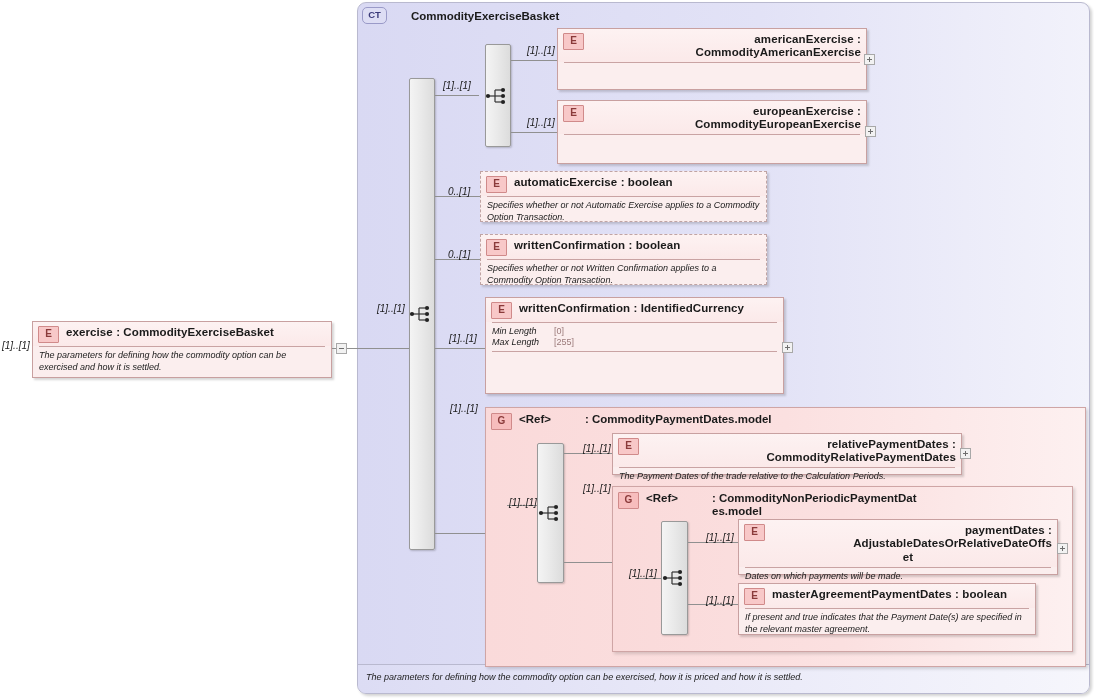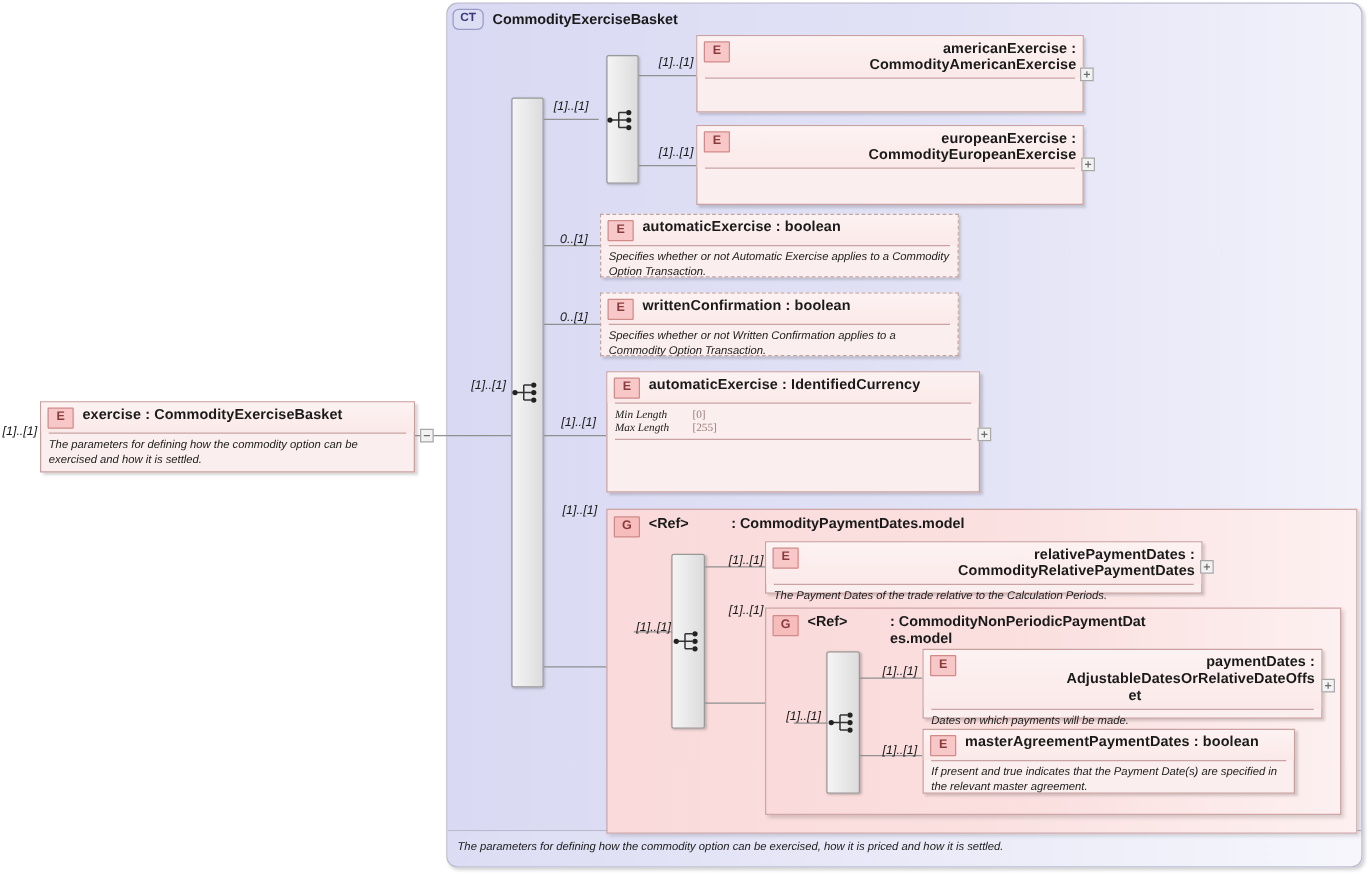--- a/index.html
+++ b/index.html
@@ -40,41 +40,40 @@
     text-align:right;
   }
   .node .sep{height:1px;background:#c9a3a3;margin:0 6px;}
   .node .desc{
     font-size:9px;font-style:italic;color:#1a1a1a;
     line-height:11.5px;padding:3px 6px 4px 6px;
   }
   .node .facets{
     font-size:9px;color:#1a1a1a;padding:3px 6px 3px 6px;
     line-height:11px;
-    font-family:Liberation Serif, serif;
   }
   .node .facets .row{display:flex;}
   .node .facets .fname{font-style:italic;width:62px;}
   .node .facets .fval{color:#9b7b7b;}
 
   
   #ct-container{
     left:357px;top:2px;width:733px;height:692px;
     border:1px solid #b9b9cf;border-radius:9px;
     background:linear-gradient(to right,#d9d9f3 0%,#e2e2f6 55%,#f2f2fb 100%);
     box-shadow:2px 2px 3px rgba(0,0,0,.18);
   }
   #ct-container .ct-head{
     position:absolute;left:4px;top:4px;display:flex;align-items:center;
   }
   .ctbadge{
     width:23px;height:15px;line-height:13px;text-align:center;
     font-size:9.5px;font-weight:bold;color:#3a3a7a;
     border:1px solid #9a9ac8;border-radius:5px;
-    background:#ddddf4;margin-right:7px;
+    background:#ddddf4;margin-right:24px;
   }
   .ct-name{font-size:11.5px;font-weight:bold;color:#1a1a1a;}
   #ct-footer{
     position:absolute;left:0;right:0;bottom:0;height:28px;
     border-top:1px solid #b9b9cf;
     background:linear-gradient(to right,#dcdcf4 0%,#ececf9 60%,#f6f6fc 100%);
     border-radius:0 0 8px 8px;
   }
   #ct-footer span{
     position:absolute;left:8px;top:7px;
@@ -230,21 +229,21 @@
   </div>
   <div class="sep"></div>
   <div class="desc">Specifies whether or not Written Confirmation applies to a Commodity Option Transaction.</div>
 </div>
 
 <div class="ln lnh" style="left:435px;top:348px;width:50px;"></div>
 <div class="occ" style="left:449px;top:333px;">[1]..[1]</div>
 <div class="node" style="left:485px;top:297px;width:299px;height:97px;">
   <div class="hdr">
     <div class="badge">E</div>
-    <div class="ttl">automaticExercise  :  IdentifiedCurrency</div>
+    <div class="ttl">writtenConfirmation  :  IdentifiedCurrency</div>
   </div>
   <div class="sep"></div>
   <div class="facets">
     <div class="row">
       <span class="fname">Min Length</span>
       <span class="fval">[0]</span>
     </div>
     <div class="row">
       <span class="fname">Max Length</span>
       <span class="fval">[255]</span>

